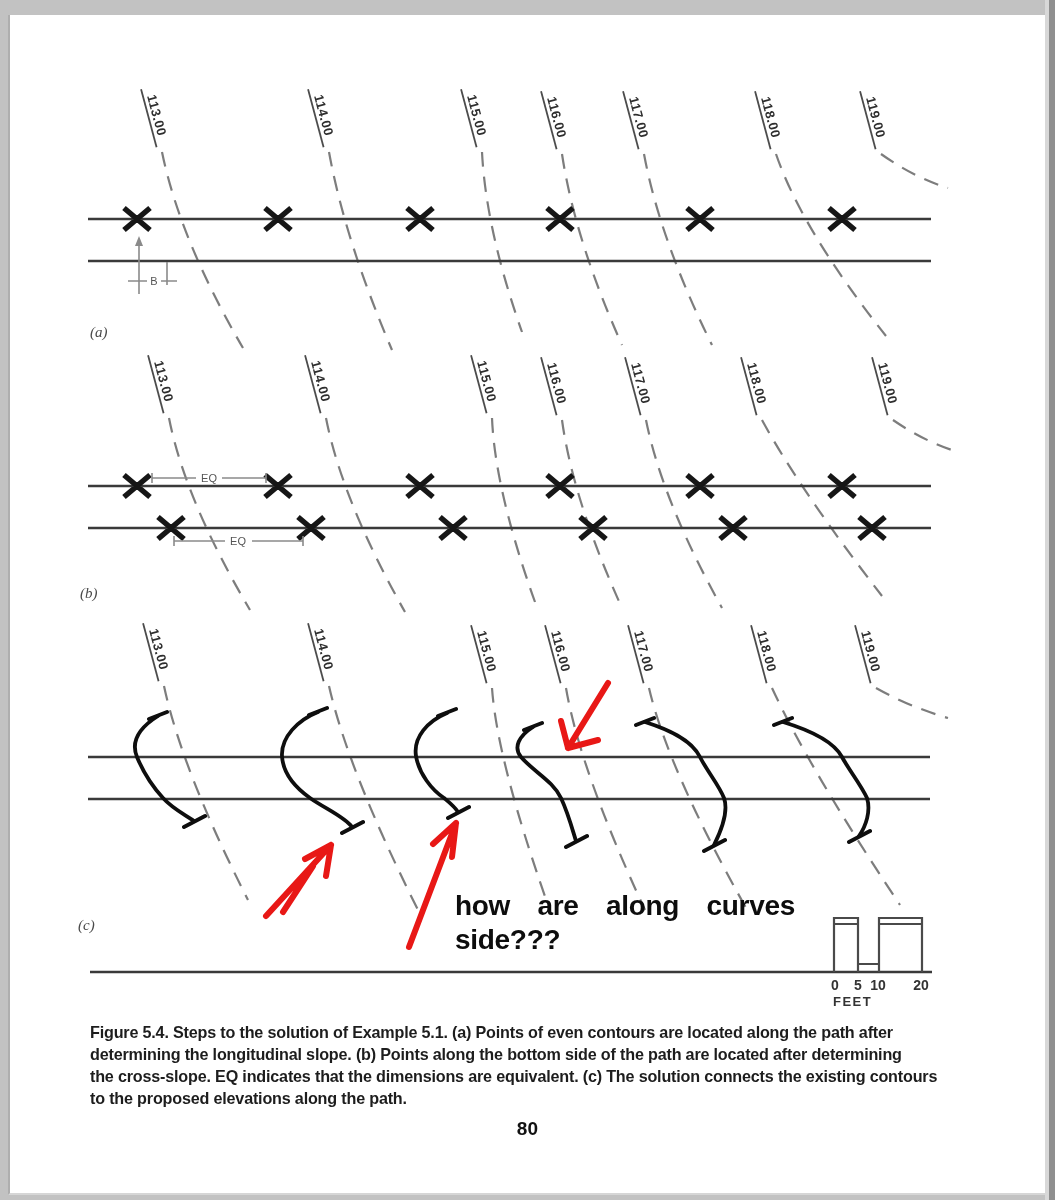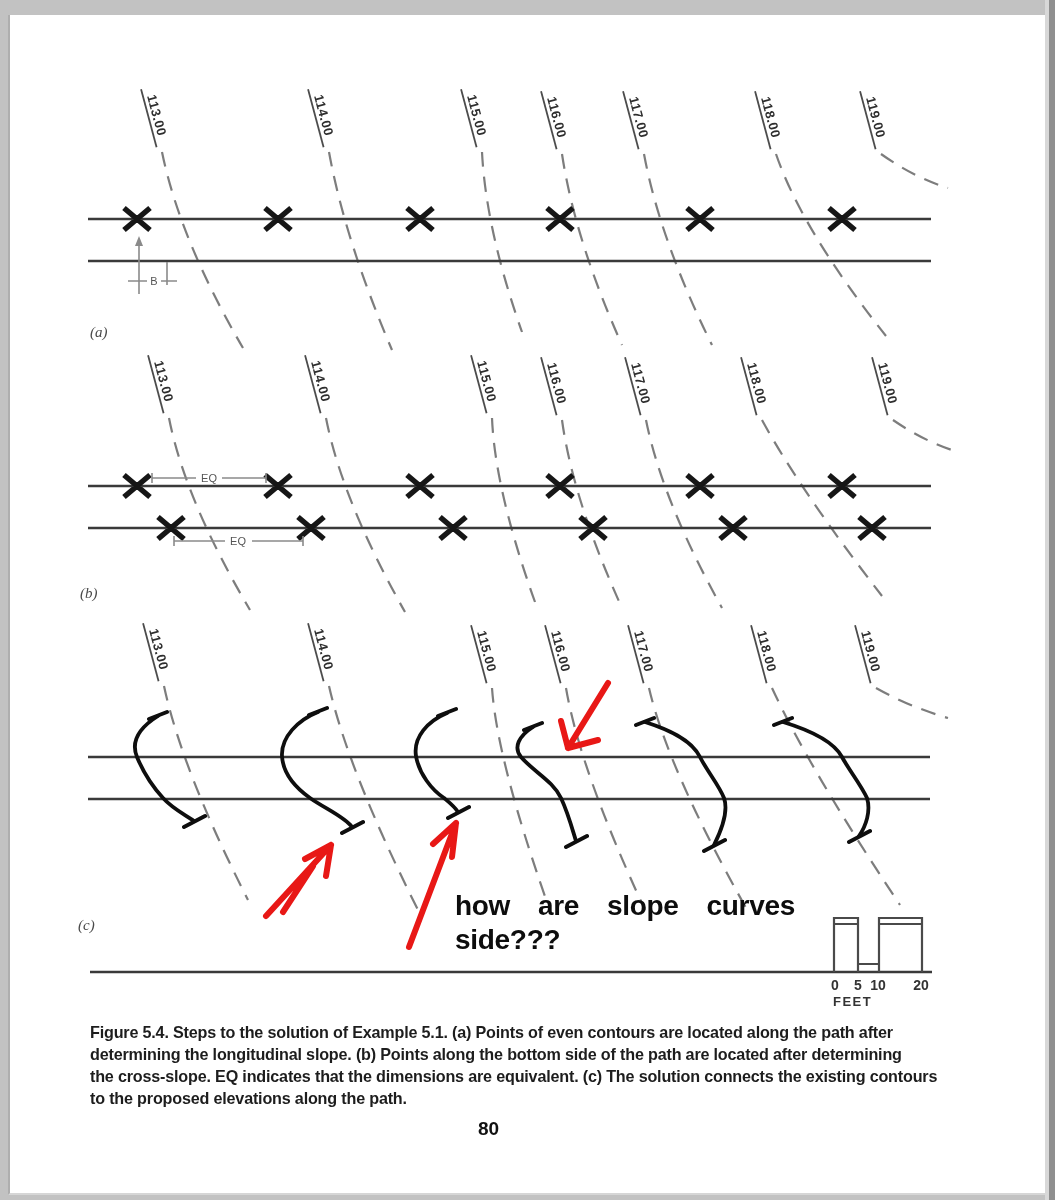--- a/index.html
+++ b/index.html
@@ -30,21 +30,21 @@
   .red{fill:none;stroke:#e81816;stroke-width:6;stroke-linecap:round;stroke-linejoin:round;}
 
   
   .annotation{position:absolute;left:455px;top:889px;width:340px;color:#0d0d0d;
               font-weight:700;font-size:28px;line-height:34px;letter-spacing:-.3px;}
   .annotation .l1{text-align:justify;text-align-last:justify;word-spacing:4px;}
   .caption{position:absolute;left:90px;top:1022px;width:905px;color:#1d1d1d;
            font-size:17px;font-weight:600;line-height:22px;letter-spacing:-.2px;
            transform:scaleX(.95);transform-origin:left top;}
   .caption div{white-space:nowrap;}
-  .pagenum{position:absolute;left:478px;top:1118px;width:60px;text-align:left;
+  .pagenum{position:absolute;left:478px;top:1118px;width:60px;text-align:right;
            font-size:19px;font-weight:700;color:#111;}
 </style>
 </head>
 <body>
 
 <div class="stage">
   <div class="page"></div>
   <div class="edge-right"></div>
 
   <svg class="fig" width="1055" height="1200" viewBox="0 0 1055 1200">
@@ -243,21 +243,21 @@
                                   M879,972 V918 H922 V972 M879,924 H922"></path>
       <text class="scale-num" x="835" y="990" text-anchor="middle">0</text>
       <text class="scale-num" x="858" y="990" text-anchor="middle">5</text>
       <text class="scale-num" x="878" y="990" text-anchor="middle">10</text>
       <text class="scale-num" x="921" y="990" text-anchor="middle">20</text>
       <text class="scale-unit" x="833" y="1006">FEET</text>
     </g>
   </svg>
 
   <div class="annotation">
-    <div class="l1">how are slope curves</div>
+    <div class="l1">how are along curves</div>
     <div class="l2">side???</div>
   </div>
 
   <div class="caption">
     <div>Figure 5.4. Steps to the solution of Example 5.1. (a) Points of even contours are located along the path after</div>
     <div>determining the longitudinal slope. (b) Points along the bottom side of the path are located after determining</div>
     <div>the cross-slope. EQ indicates that the dimensions are equivalent. (c) The solution connects the existing contours</div>
     <div>to the proposed elevations along the path.</div>
   </div>
 

